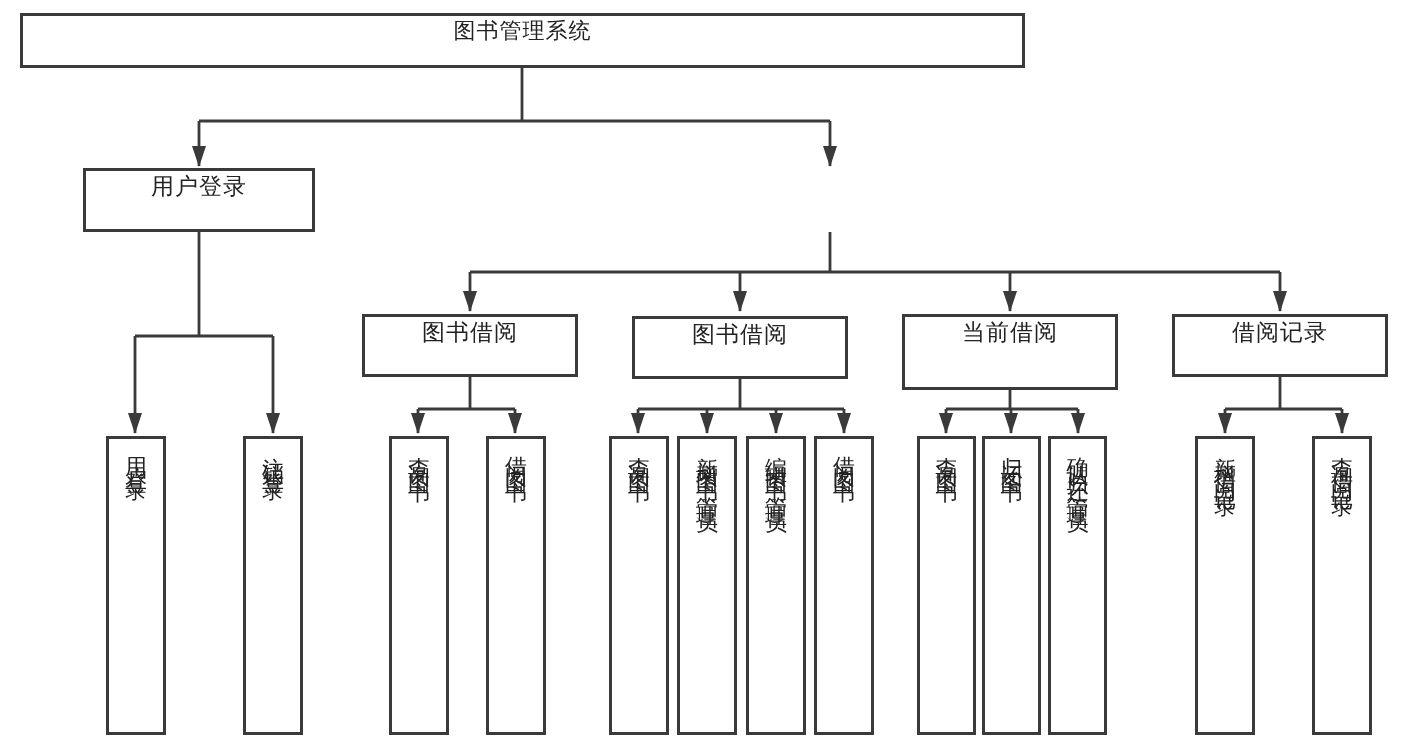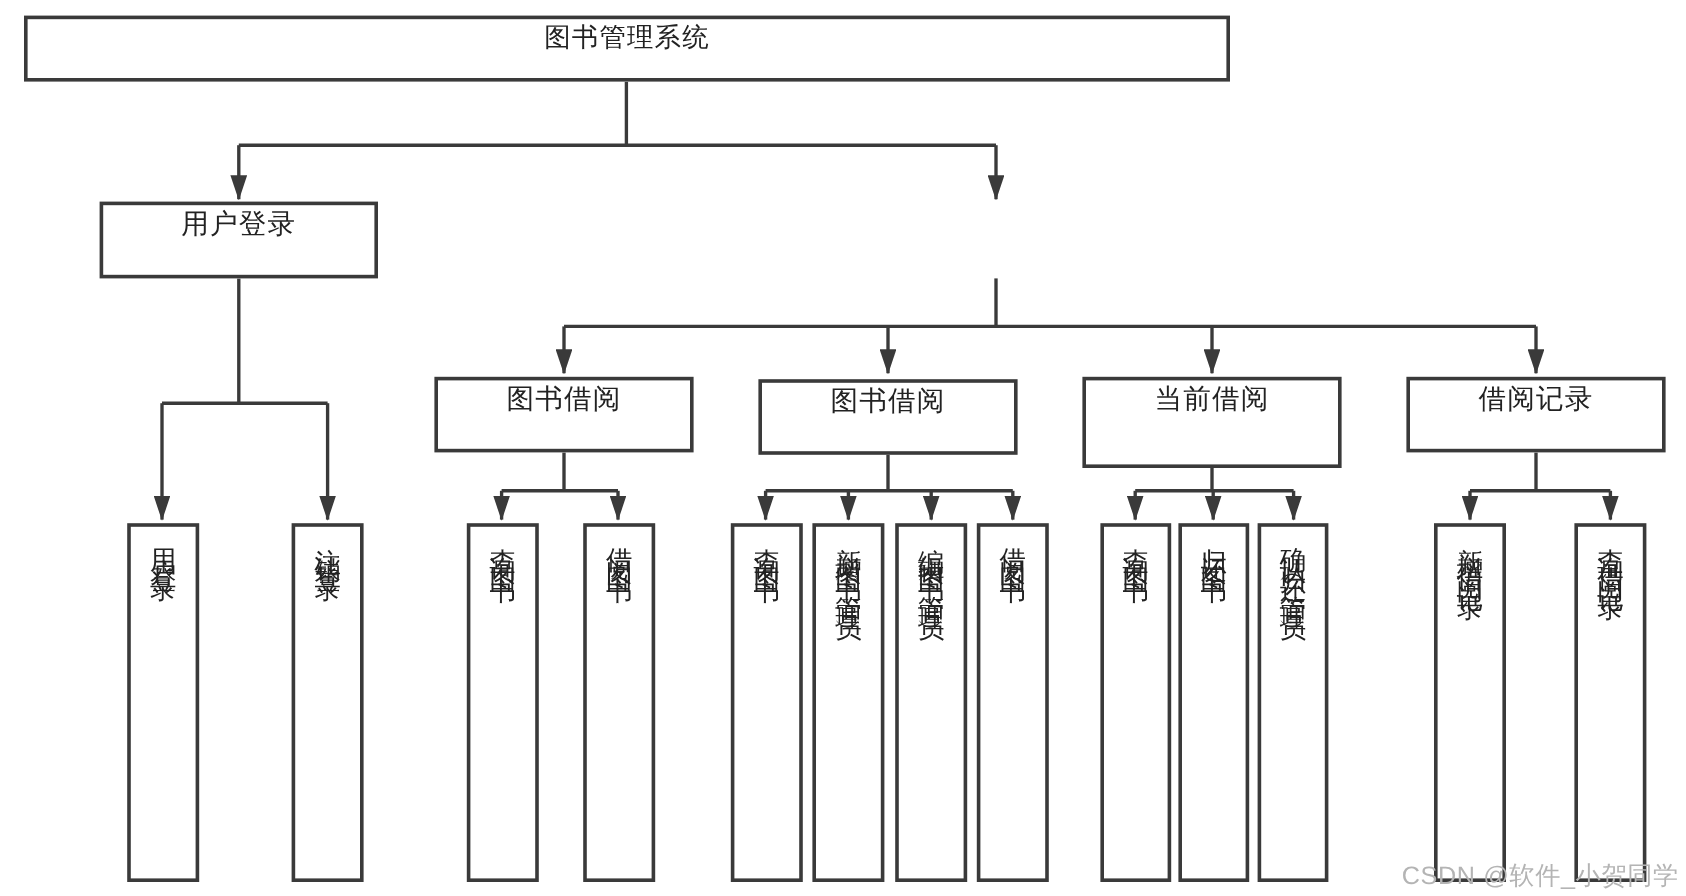--- a/index.html
+++ b/index.html
@@ -141,14 +141,13 @@
     <span>确认归还（管理员）</span>
   </div>
 
   <div class="box v" style="left:1195px;top:436px;width:60px;height:299px">
     <span>新增借阅记录</span>
   </div>
   <div class="box v" style="left:1312px;top:436px;width:60px;height:299px">
     <span>查询借阅记录</span>
   </div>
 
-  <div id="watermark">CSDN @软件_小贺同学</div>
 </div>
 
 </body></html>

